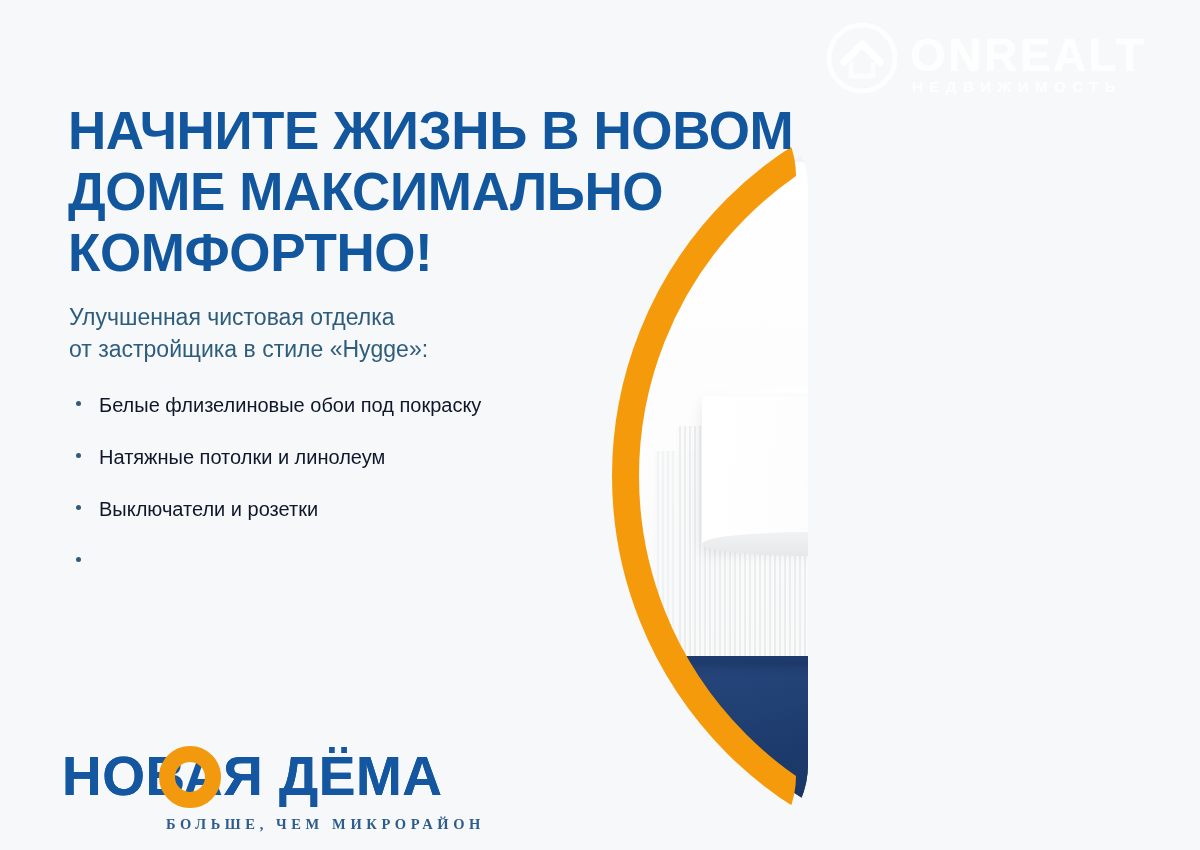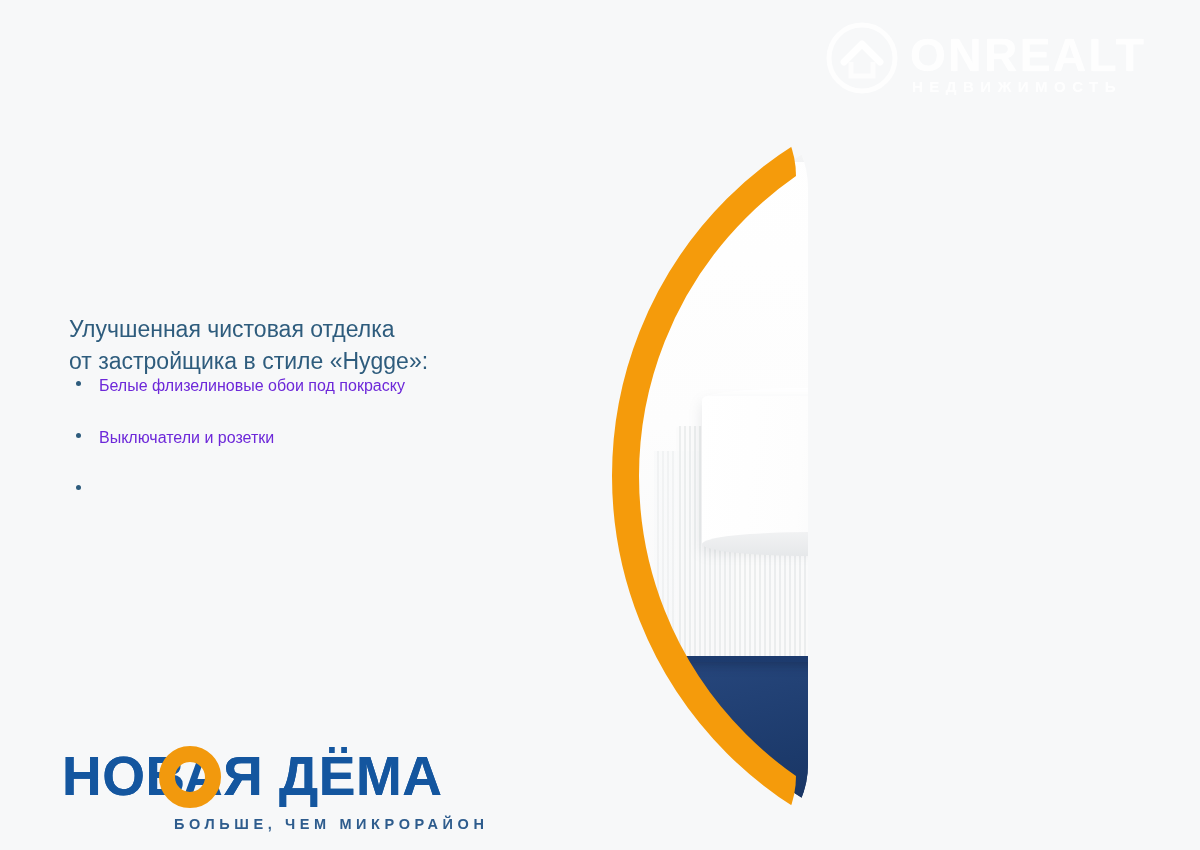--- a/index.html
+++ b/index.html
@@ -157,37 +157,38 @@
     position:absolute;left:68px;top:64px;width:880px;
     font-size:53px;line-height:61px;
     font-weight:700;letter-spacing:-0.4px;
     color:#12569e;
     text-transform:uppercase;
     white-space:pre-line;
   }
 
   
   .subtitle{
-    position:absolute;left:69px;top:290px;width:520px;
+    position:absolute;left:69px;top:278px;width:520px;
     font-size:23px;line-height:32px;
     color:#2e5c7d;
     white-space:pre-line;
   }
 
   
   .features{
     position:absolute;left:69px;top:371px;width:530px;
     margin:0;padding:0;list-style:none;
   }
   .feature{
     position:relative;
     padding-left:30px;
     margin-bottom:23px;
-    font-size:16px;line-height:29px;
-    color:#6d28d9;
+    font-size:20px;line-height:29px;
+    color:#0f172a;
+    margin-top:20px;
   }
   .feature .dot{
     position:absolute;left:7px;top:10px;
     width:5px;height:5px;border-radius:50%;
     background:#2e5c7d;
   }
 
   
   .logo{
     position:absolute;left:62px;top:744px;width:420px;height:100px;
@@ -212,24 +213,25 @@
     clip-path:polygon(0 0,97px 0,97px 100%,0 100%,0 0);
   }
   .logo-letter-over2{
     position:absolute;left:0;top:0;
     font-size:55px;font-weight:700;letter-spacing:0.5px;
     color:#14569f;
     white-space:pre;
     clip-path:inset(0 0 0 159px);
   }
   .logo-tagline{
-    position:absolute;left:112px;top:72px;
+    position:absolute;left:104px;top:72px;
     font-size:14.5px;font-weight:700;letter-spacing:4.6px;
     color:#2e5c8d;
     white-space:pre;
+    font-family:Liberation Serif, serif;
   }
 </style>
 </head>
 <body>
 
 <div id="banner">
 
   <div class="photo-clip">
     <div class="photo">
       <div class="wall"></div>
@@ -260,28 +262,35 @@
       <svg width="76" height="76" viewBox="0 0 76 76" aria-hidden="true">
         <circle cx="38" cy="38" r="33" fill="none" stroke="#ffffff" stroke-width="5" opacity="0.85"></circle>
         <path d="M20 42 L38 24 L56 42" fill="none" stroke="#ffffff" stroke-width="7" stroke-linecap="round" stroke-linejoin="round" opacity="0.9"></path>
         <path d="M27 42 L27 56 L49 56 L49 42" fill="none" stroke="#ffffff" stroke-width="5" opacity="0.7"></path>
       </svg>
     </span>
     <span class="wm-name">ONREALT</span>
     <span class="wm-sub">НЕДВИЖИМОСТЬ</span>
   </div>
 
+  <h1 class="headline">НАЧНИТЕ ЖИЗНЬ В НОВОМ
+ДОМЕ МАКСИМАЛЬНО
+КОМФОРТНО!</h1>
 
   <p class="subtitle">Улучшенная чистовая отделка
 от застройщика в стиле «Hygge»:</p>
 
   <ul class="features">
     <li class="feature">
       <span class="dot"></span>
       <span>Белые флизелиновые обои под покраску</span>
+    </li>
+    <li class="feature">
+      <span class="dot"></span>
+      <span>Натяжные потолки и линолеум</span>
     </li>
     <li class="feature">
       <span class="dot"></span>
       <span>Выключатели и розетки</span>
     </li>
     <li class="feature">
       <span class="dot"></span>
     </li>
   </ul>
 

